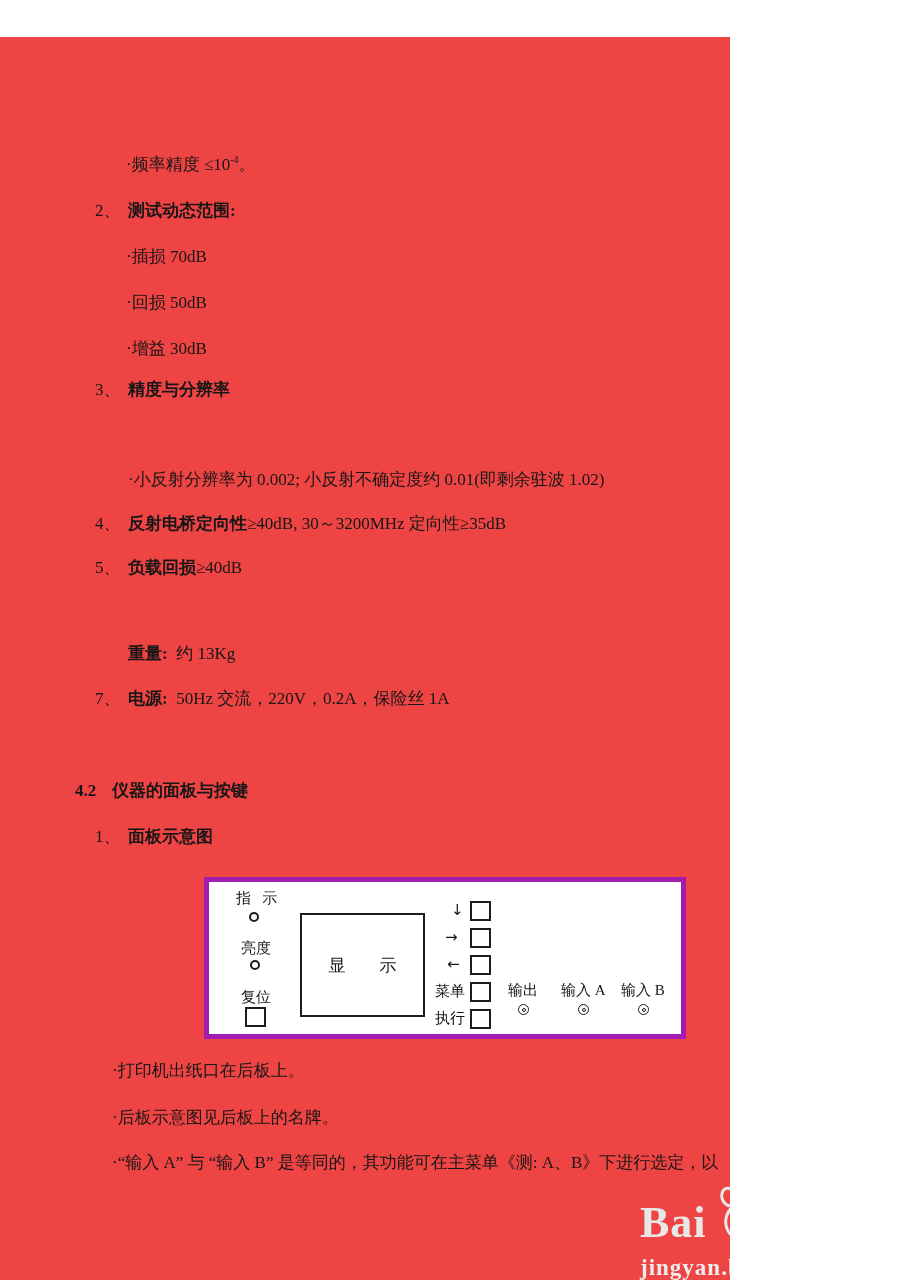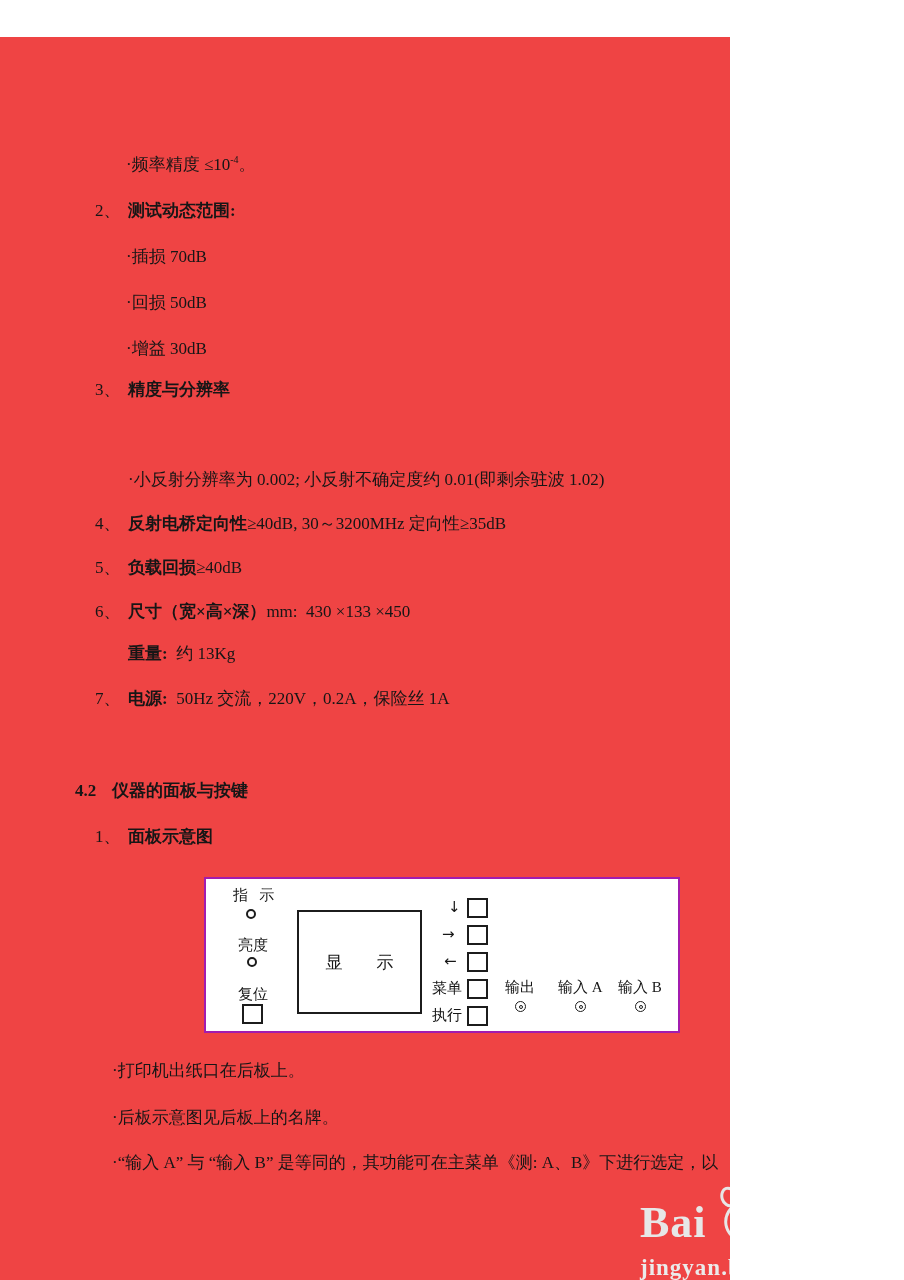--- a/index.html
+++ b/index.html
@@ -8,21 +8,21 @@
     font-family:"Liberation Serif","DejaVu Serif",serif;
     color:#161616;font-size:17px;overflow:hidden;margin-top:37px;
   }
   .line{position:absolute;white-space:pre;line-height:21px;}
   .num{display:inline-block;width:33px;}
   .secnum{display:inline-block;width:37px;font-weight:bold;}
   .b{font-weight:bold;}
   sup.sp{font-size:10px;vertical-align:super;line-height:0;}
 
   
-  .panel{position:absolute;left:204px;top:840px;width:472px;height:152px;border:2px solid #a21caf;background:#fff;}
+  .panel{position:absolute;left:204px;top:840px;width:472px;height:152px;border:5px solid #a21caf;background:#fff;}
   .plabel{position:absolute;font-size:15px;white-space:pre;line-height:17px;}
   .arrowg{font-family:"DejaVu Sans",sans-serif;font-size:15px;}
   .led{position:absolute;width:6px;height:6px;border:2px solid #1c1c1c;border-radius:50%;background:#fff;}
   .key{position:absolute;width:17px;height:16px;border:2px solid #1c1c1c;background:#fff;}
   .display{position:absolute;left:91px;top:31px;width:121px;height:100px;border:2px solid #1c1c1c;
            display:flex;align-items:center;justify-content:center;font-size:17px;}
   .display span{white-space:pre;}
   .bullseye{position:absolute;width:9px;height:9px;border:1.5px solid #1c1c1c;border-radius:50%;
             display:flex;align-items:center;justify-content:center;background:#fff;}
   .bullseye::after{content:"";width:2px;height:2px;border:1.5px solid #1c1c1c;border-radius:50%;}
@@ -51,21 +51,20 @@
   <div class="line" style="left:126px;top:301px">·增益 30dB</div>
 
   <div class="line" style="left:95px;top:342px"><span class="num">3、</span><span class="b">精度与分辨率</span></div>
 
   <div class="line" style="left:128px;top:432px">·小反射分辨率为 0.002; 小反射不确定度约 0.01(即剩余驻波 1.02)</div>
 
   <div class="line" style="left:95px;top:476px"><span class="num">4、</span><span class="b">反射电桥定向性</span><span>≥40dB, 30～3200MHz 定向性≥35dB</span></div>
 
   <div class="line" style="left:95px;top:520px"><span class="num">5、</span><span class="b">负载回损</span><span>≥40dB</span></div>
 
-  <div class="line" style="left:95px;top:564px"><span class="num">6、</span><span class="b">尺寸（宽×高×深）</span><span>mm:  430 ×133 ×450</span></div>
 
   <div class="line" style="left:128px;top:606px"><span class="b">重量:</span><span>  约 13Kg</span></div>
 
   <div class="line" style="left:95px;top:651px"><span class="num">7、</span><span class="b">电源:</span><span>  50Hz 交流，220V，0.2A，保险丝 1A</span></div>
 
   <div class="line" style="left:75px;top:743px"><span class="secnum">4.2</span><span class="b">仪器的面板与按键</span></div>
 
   <div class="line" style="left:95px;top:789px"><span class="num">1、</span><span class="b">面板示意图</span></div>
 
   <div class="panel">

